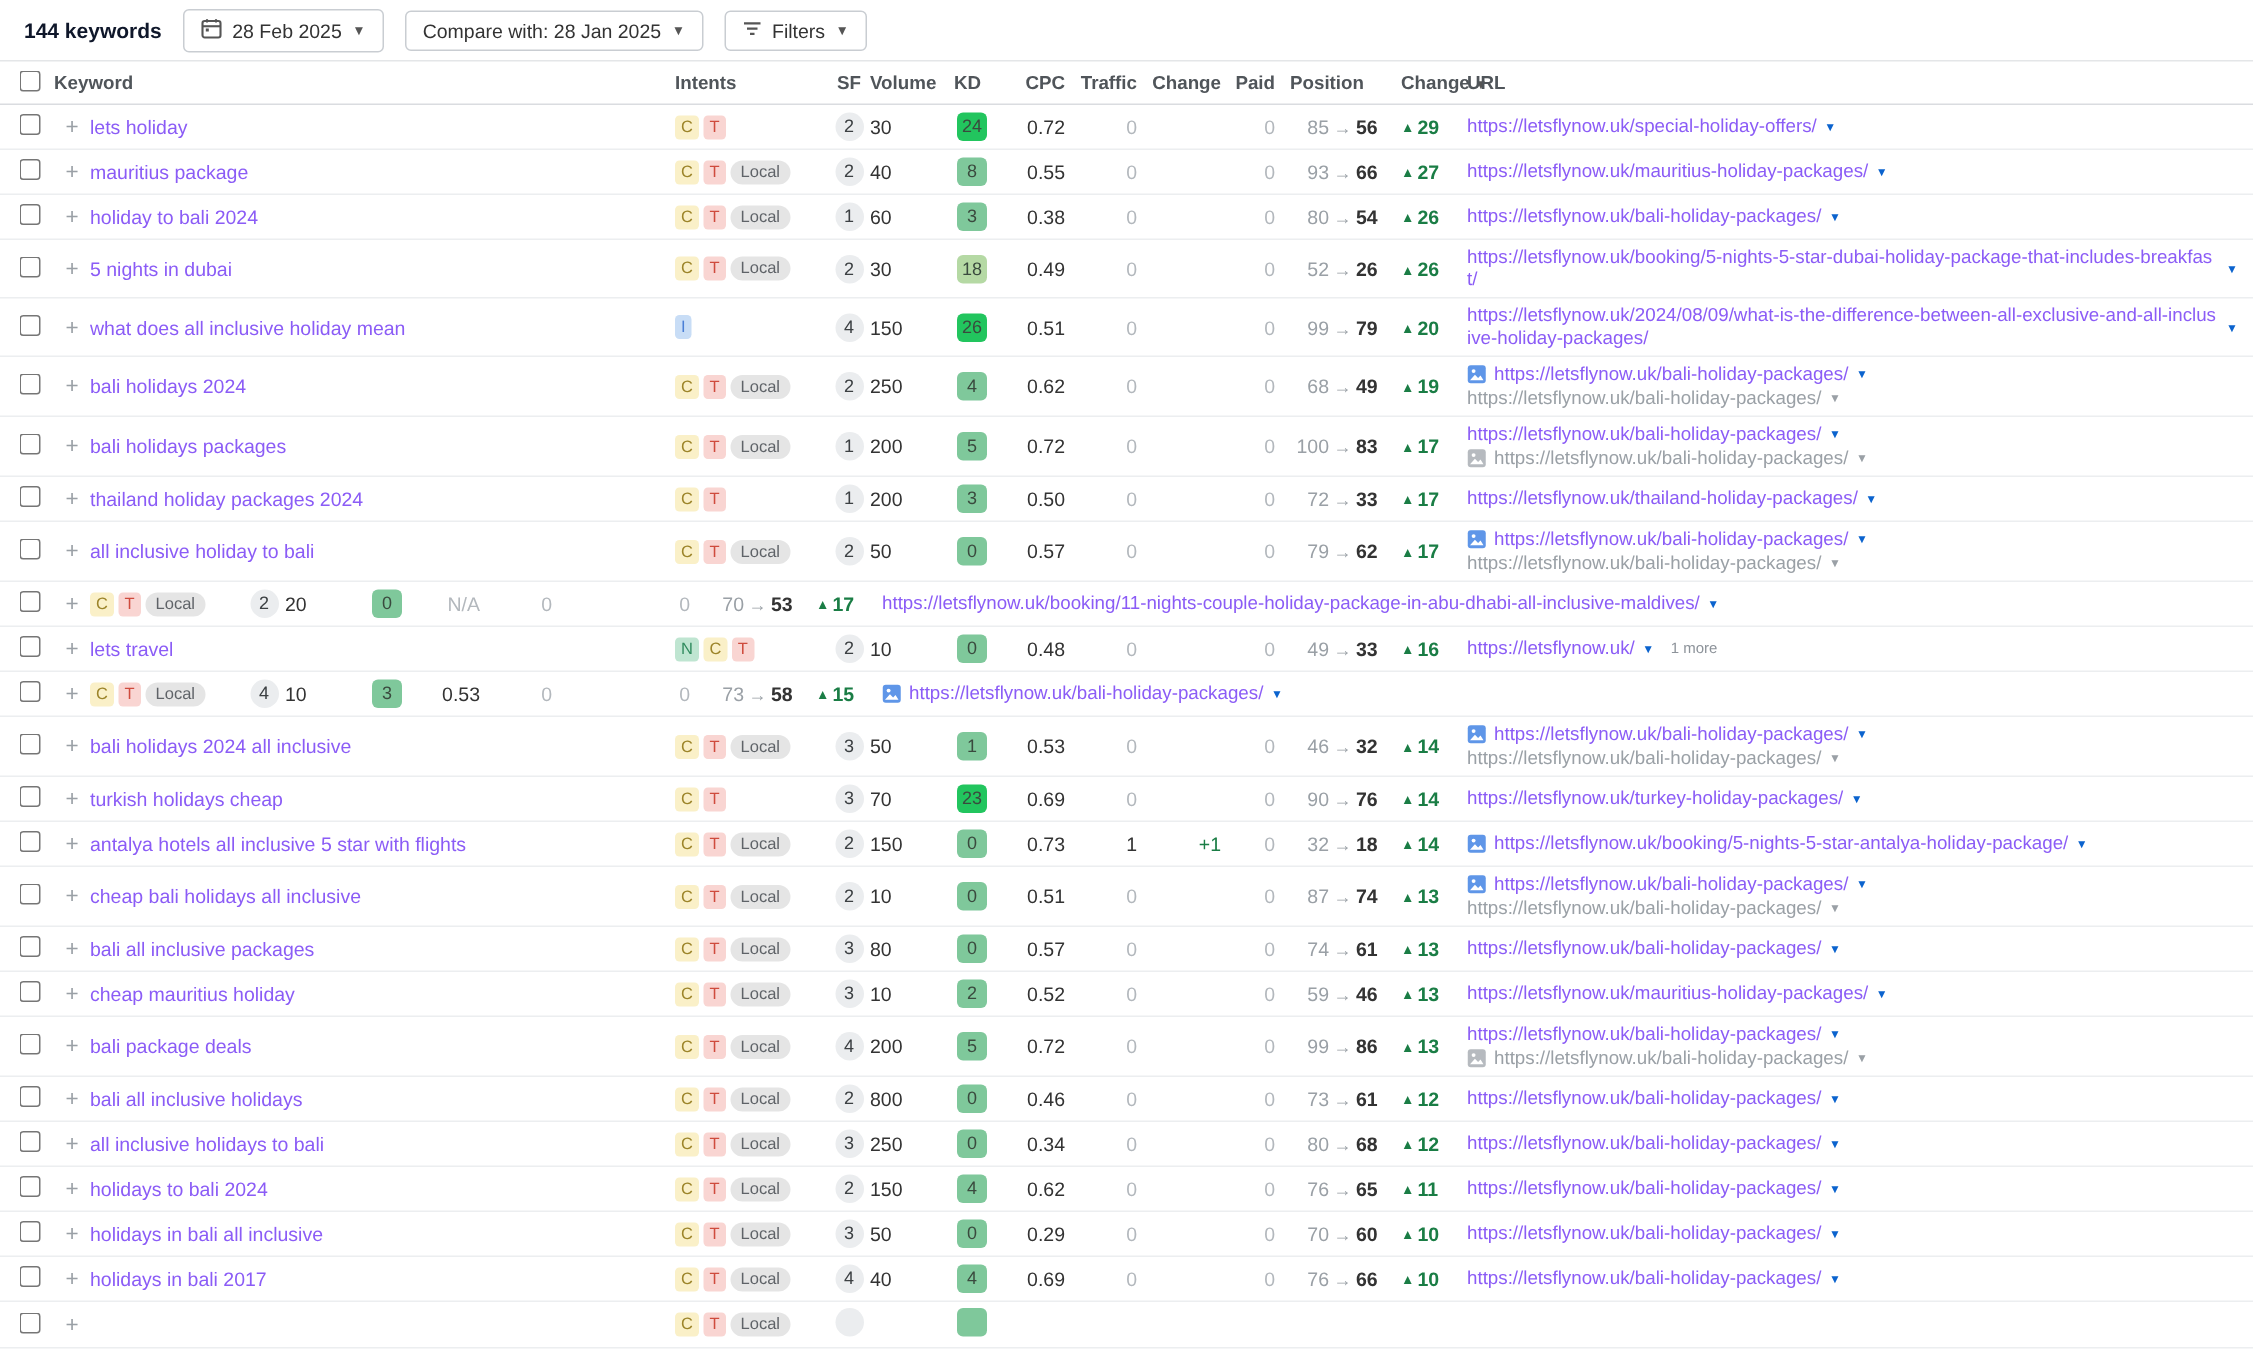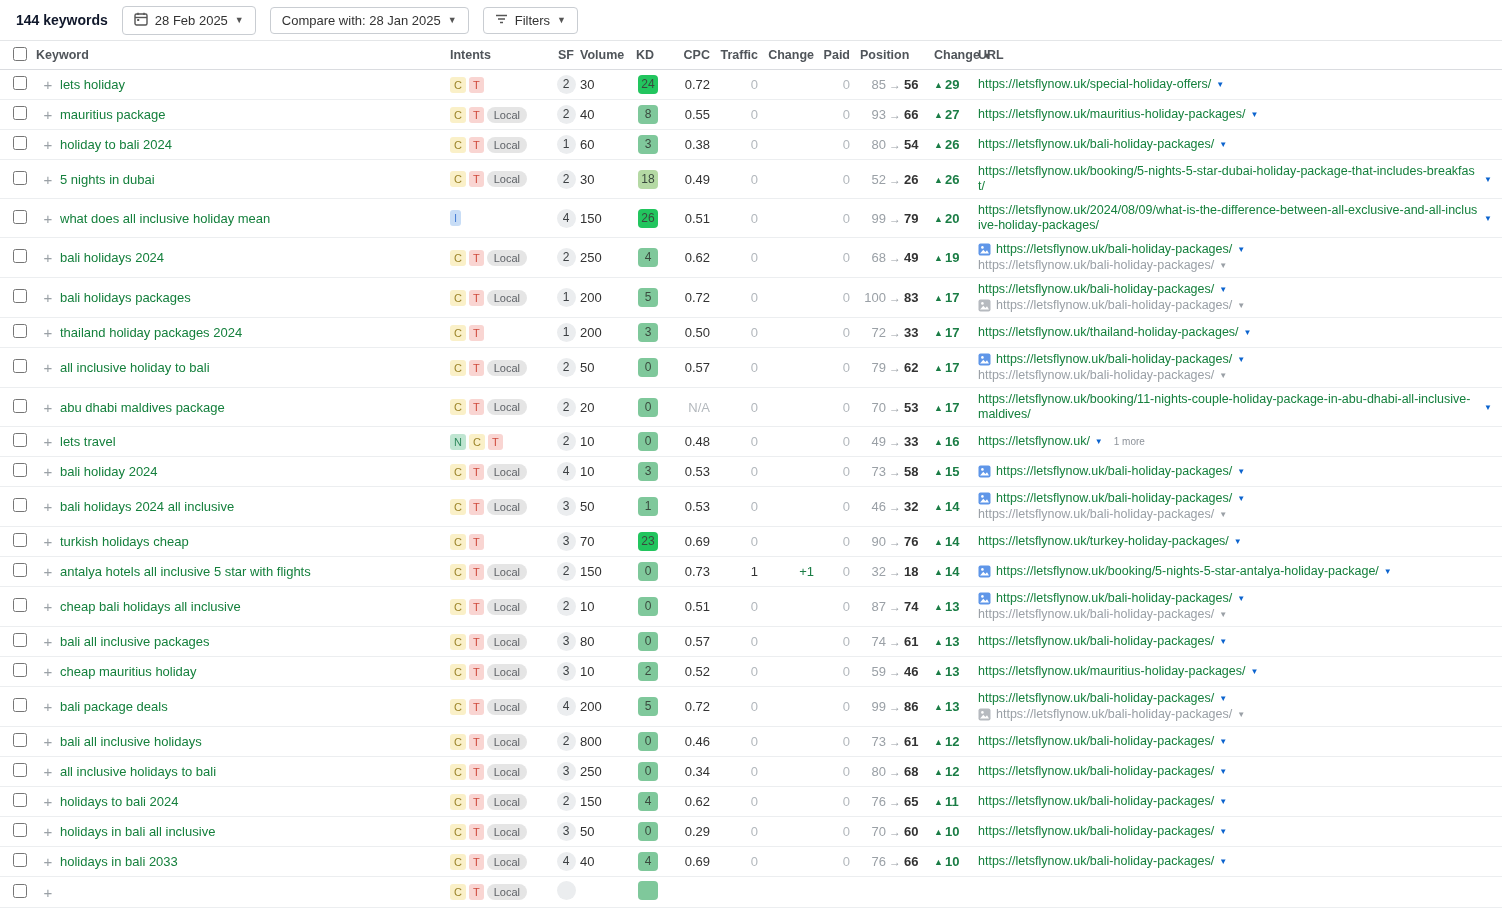--- a/index.html
+++ b/index.html
@@ -47,21 +47,21 @@
   .c-traf   { width:48px; flex:none; text-align:right; }
   .c-tchg   { width:56px; flex:none; text-align:right; }
   .c-paid   { width:36px; flex:none; text-align:right; }
   .c-pos    { width:72px; flex:none; padding-left:10px; white-space:nowrap; }
   .c-chg    { width:56px; flex:none; padding-left:12px; white-space:nowrap; }
   .c-url    { flex:1 1 auto; min-width:0; padding-right:10px; }
   .hdr-row .c-pos { padding-left:10px; }
   input[type=checkbox] {
     width:14px; height:14px; accent-color:#2563eb; cursor:pointer;
   }
-  a.kw-link, a.url-link { color:#15803d; text-decoration:none; }
+  a.kw-link, a.url-link { color:#8b5cf6; text-decoration:none; }
   .muted-num { color:#b3b8bd; }
   .dark-num  { color:#333; }
   
   .badge {
     display:inline-block; font-size:11px; line-height:16px;
     padding:0 4px; border-radius:3px; font-weight:normal;
   }
   .b-c     { background:#faf0c8; color:#9c8429; }
   .b-t     { background:#f9d5d2; color:#cf4b3d; }
   .b-local { background:#e5e5e5; color:#5f6368; border-radius:9px; padding:0 7px; }
@@ -446,21 +446,20 @@
           <div class="url-line muted">
             <a href="#" class="url-link url-text">https://letsflynow.uk/bali-holiday-packages/</a>
             <span class="url-caret">▼</span>
           </div>
         </div>
   </div>
 
   <div class="row">
     <div class="c-check"><input type="checkbox" style=""></div>
     <div class="c-plus">+</div>
-    <div class="c-kw"><a href="#" class="kw-link">abu dhabi maldives package</a></div>
     <div class="c-int">
           <span class="badge b-c">C</span>
           <span class="badge b-t">T</span>
           <span class="badge b-local">Local</span>
         </div>
     <div class="c-sf"><span class="sf-circle">2</span></div>
     <div class="c-vol dark-num">20</div>
     <div class="c-kd"><span class="kd kd-green">0</span></div>
     <div class="c-cpc muted-num">N/A</div>
     <div class="c-traf muted-num">0</div>
@@ -507,21 +506,20 @@
             <a href="#" class="url-link url-text">https://letsflynow.uk/</a>
             <span class="url-caret">▼</span>
             <span class="more-label">1 more</span>
           </div>
         </div>
   </div>
 
   <div class="row">
     <div class="c-check"><input type="checkbox" style=""></div>
     <div class="c-plus">+</div>
-    <div class="c-kw"><a href="#" class="kw-link">bali holiday 2024</a></div>
     <div class="c-int">
           <span class="badge b-c">C</span>
           <span class="badge b-t">T</span>
           <span class="badge b-local">Local</span>
         </div>
     <div class="c-sf"><span class="sf-circle">4</span></div>
     <div class="c-vol dark-num">10</div>
     <div class="c-kd"><span class="kd kd-green">3</span></div>
     <div class="c-cpc dark-num">0.53</div>
     <div class="c-traf muted-num">0</div>
@@ -903,21 +901,21 @@
           <div class="url-line">
             <a href="#" class="url-link url-text">https://letsflynow.uk/bali-holiday-packages/</a>
             <span class="url-caret">▼</span>
           </div>
         </div>
   </div>
 
   <div class="row">
     <div class="c-check"><input type="checkbox" style=""></div>
     <div class="c-plus">+</div>
-    <div class="c-kw"><a href="#" class="kw-link">holidays in bali 2033</a></div>
+    <div class="c-kw"><a href="#" class="kw-link">holidays in bali 2017</a></div>
     <div class="c-int">
           <span class="badge b-c">C</span>
           <span class="badge b-t">T</span>
           <span class="badge b-local">Local</span>
         </div>
     <div class="c-sf"><span class="sf-circle">4</span></div>
     <div class="c-vol dark-num">40</div>
     <div class="c-kd"><span class="kd kd-green">4</span></div>
     <div class="c-cpc dark-num">0.69</div>
     <div class="c-traf muted-num">0</div>

